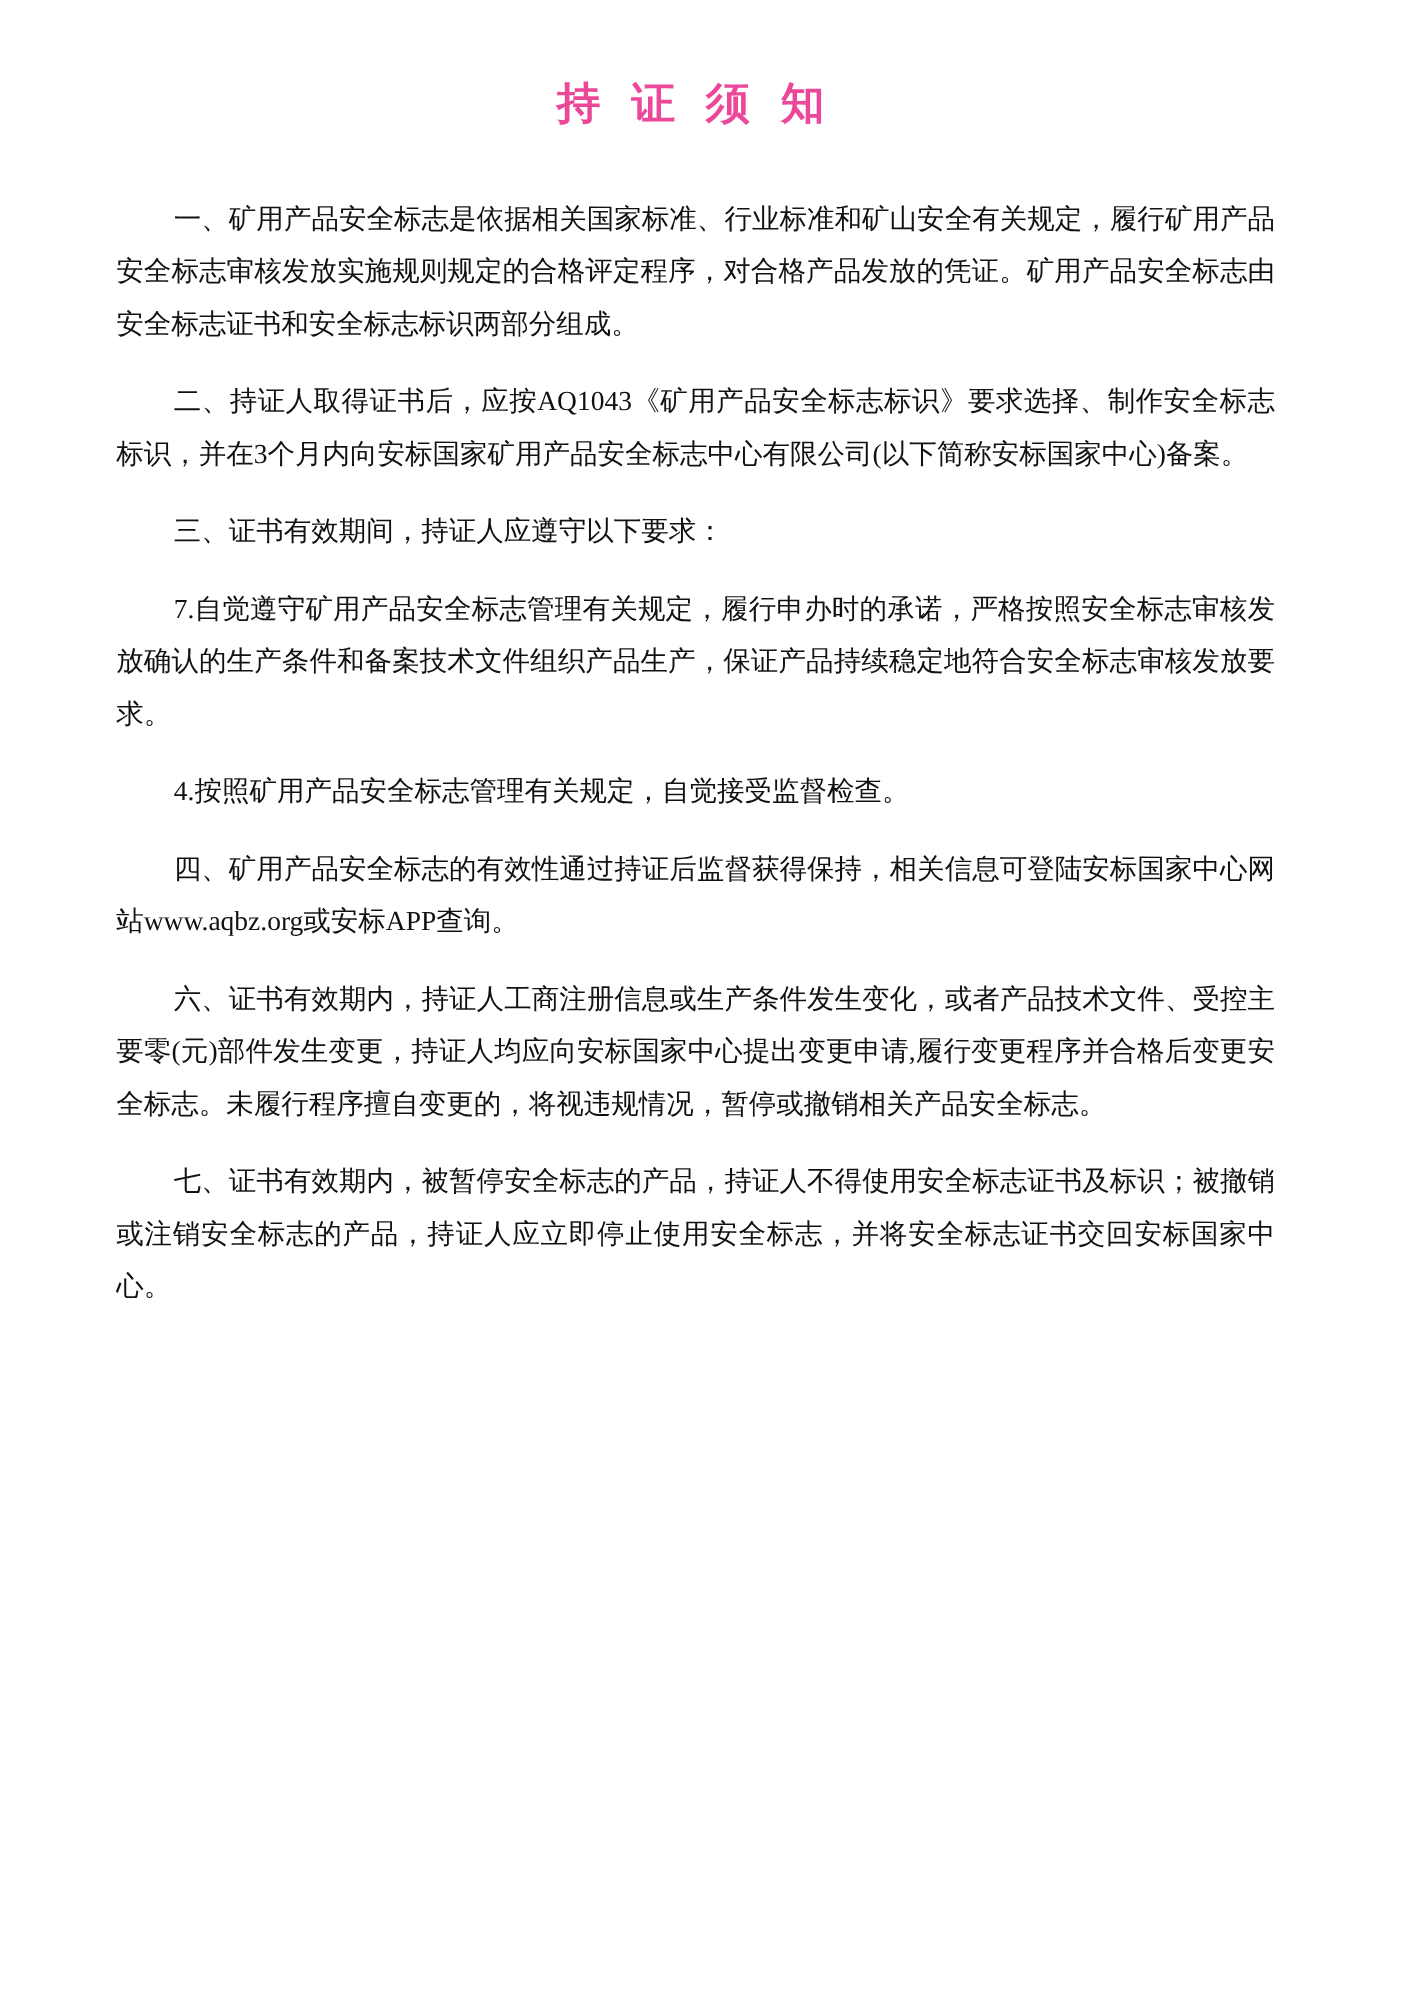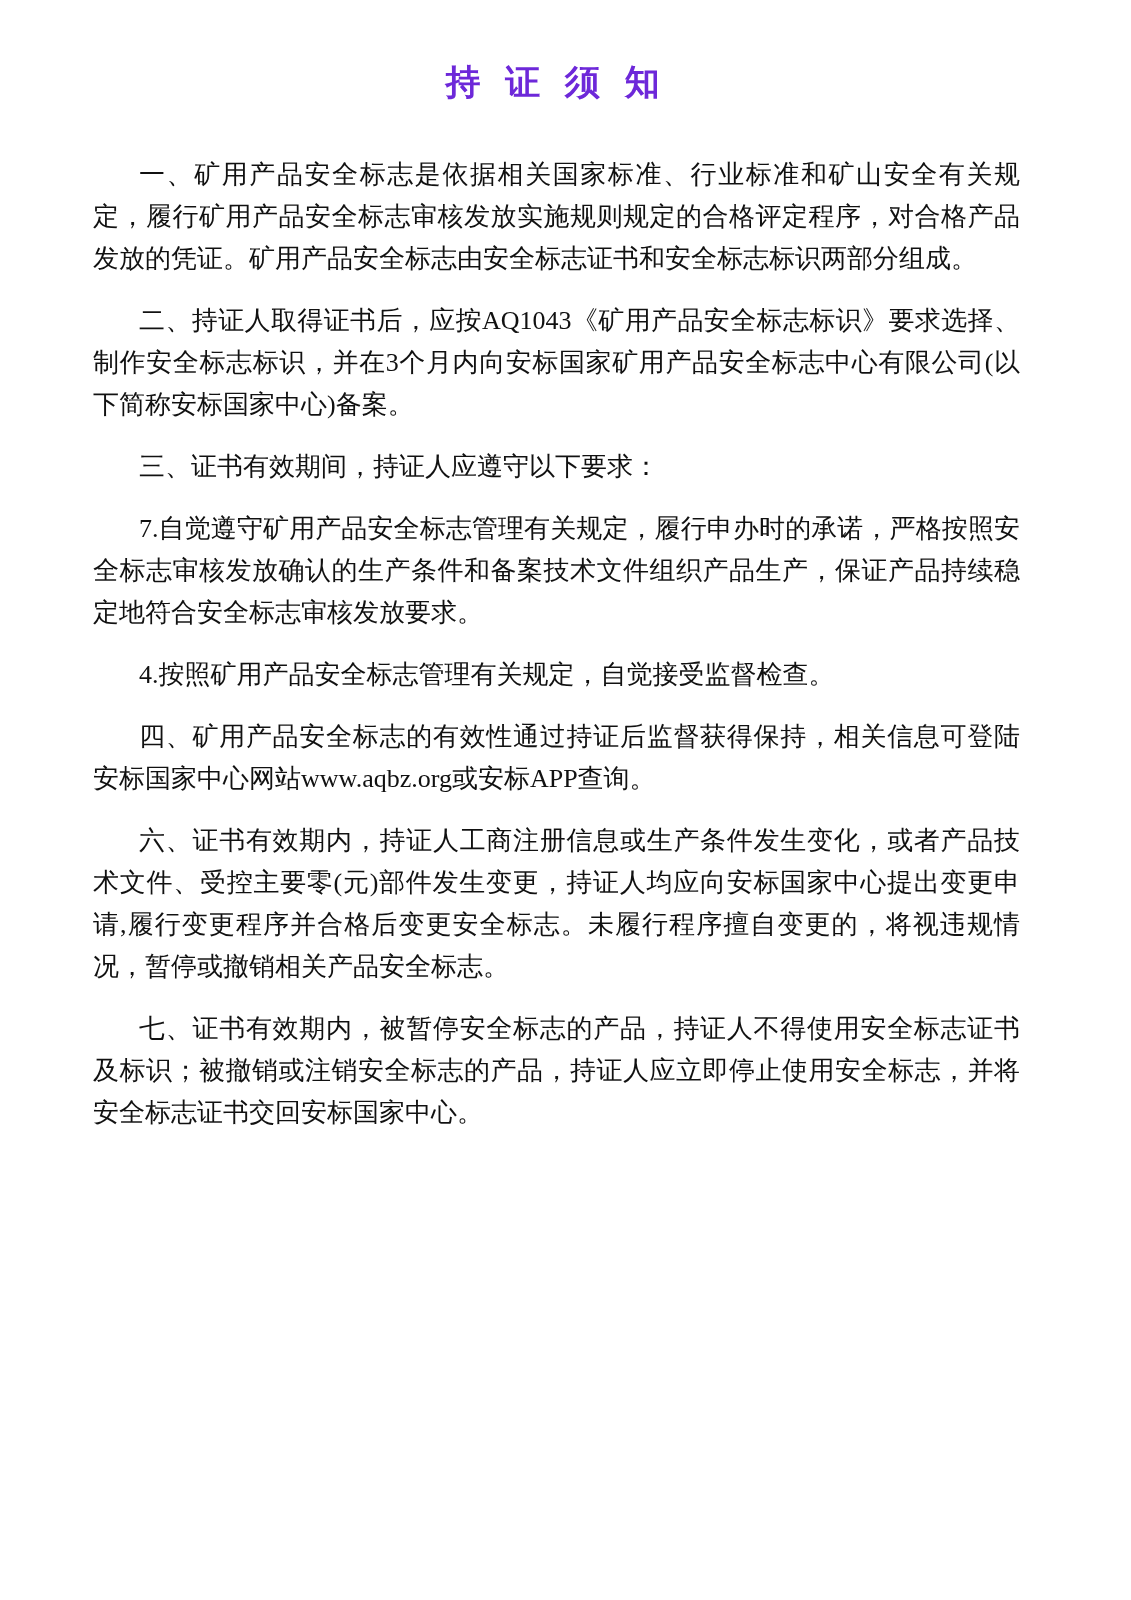--- a/index.html
+++ b/index.html
@@ -17,27 +17,27 @@
     overflow: hidden;
     font-family: "Liberation Serif", "DejaVu Serif", serif;
     color: #111111;
   }
   .doc-title {
     margin: 0 0 50px 0;
     text-align: center;
     font-size: 35px;
     font-weight: bold;
     letter-spacing: 8px;
-    color: #6d28d9;
+    color: #ec4899;
     line-height: 42px;
     white-space: nowrap;
   }
   .para {
     margin: 0 0 20px 0;
-    font-size: 26px;
+    font-size: 22px;
     line-height: 42px;
     text-align: justify;
     text-indent: 46px;
     word-break: break-all;
     color: #111111;
   }
 </style>
 </head>
 <body>
 

